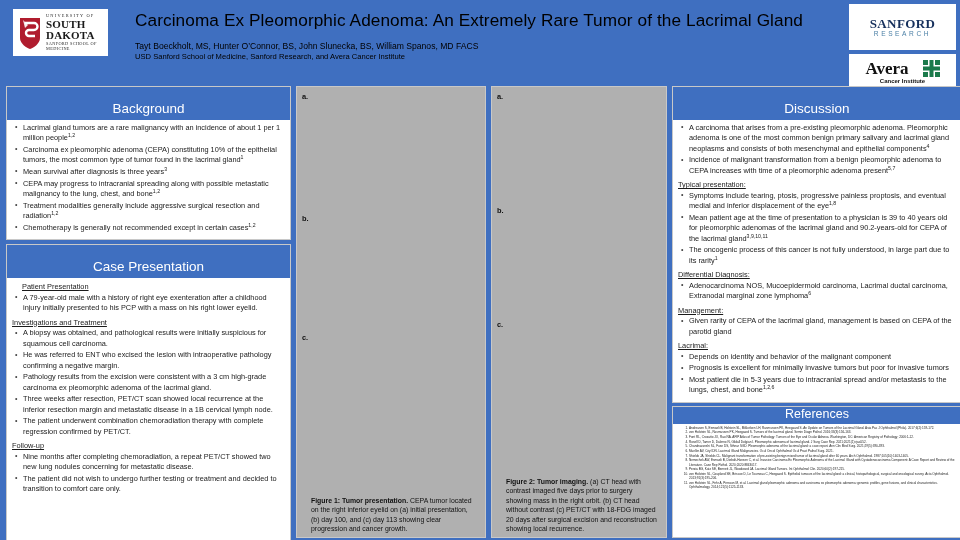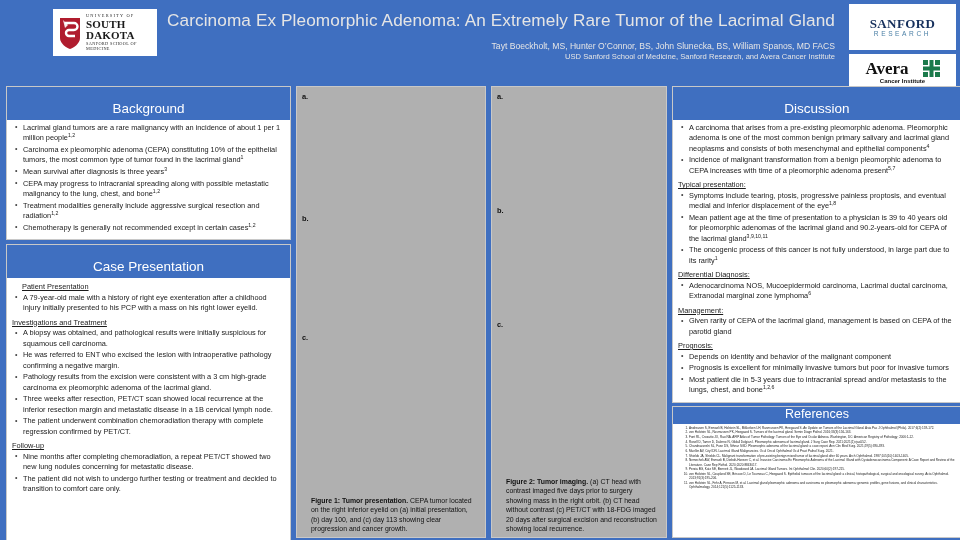--- a/index.html
+++ b/index.html
@@ -21,43 +21,42 @@
     position: relative;
     height: 82px;
     width: 960px;
     background: #3f6fc0;
     display: flex;
     align-items: flex-start;
   }
   .logo-usd {
     position: absolute;
     left: 13px; top: 9px;
-    width: 104px; height: 47px;
+    width: 95px; height: 47px;
     background: #ffffff;
     display: flex; align-items: center; gap: 3px;
     padding: 3px 4px;
-    margin-left: 40px;
   }
   .usd-mark {
     width: 26px; height: 34px;
     position: relative;
     flex: 0 0 26px;
   }
   .usd-mark svg { display:block; }
   .usd-words { display: flex; flex-direction: column; line-height: 1; }
   .usd-l1 { font-size: 4.4px; letter-spacing: 1.2px; color: #2a2a2a; font-family: "Liberation Serif", serif; }
   .usd-l2 { font-size: 11px; font-weight: bold; color: #1a1a1a; font-family: "Liberation Serif", serif; letter-spacing: .2px; margin: 1px 0; }
   .usd-l3 { font-size: 4.3px; letter-spacing: .35px; color: #2a2a2a; font-family: "Liberation Serif", serif; }
 
   .title-wrap {
     position: absolute;
     left: 135px; top: 6px;
     width: 700px;
-    text-align: right;
-    color: #e5e5e5;
+    text-align: left;
+    color: #000000;
   }
   .poster-title {
     font-size: 17.2px;
     font-weight: normal;
     letter-spacing: .1px;
     line-height: 1.25;
     margin: 4px 0 0 0;
     white-space: nowrap;
   }
   .authors {
@@ -482,21 +481,21 @@
           <div class="subhead">Differential Diagnosis:</div>
           <ul class="bl">
             <li><span>Adenocarcinoma NOS, Mucoepidermoid carcinoma, Lacrimal ductal carcinoma, Extranodal marginal zone lymphoma</span><sup>6</sup></li>
           </ul>
 
           <div class="subhead">Management:</div>
           <ul class="bl">
             <li>Given rarity of CEPA of the lacrimal gland, management is based on CEPA of the parotid gland</li>
           </ul>
 
-          <div class="subhead">Prognosis:</div>
+          <div class="subhead">Lacrimal:</div>
           <ul class="bl">
             <li>Depends on identity and behavior of the malignant component</li>
             <li>Prognosis is excellent for minimally invasive tumors but poor for invasive tumors</li>
             <li><span>Most patient die in 5-3 years due to intracranial spread and/or metastasis to the lungs, chest, and bone</span><sup>1,2,6</sup></li>
           </ul>
         </div>
       </div>
 
       <div style="display:flex; flex-direction:column; flex:1 1 auto;">
         <div class="refs-head">References</div>

